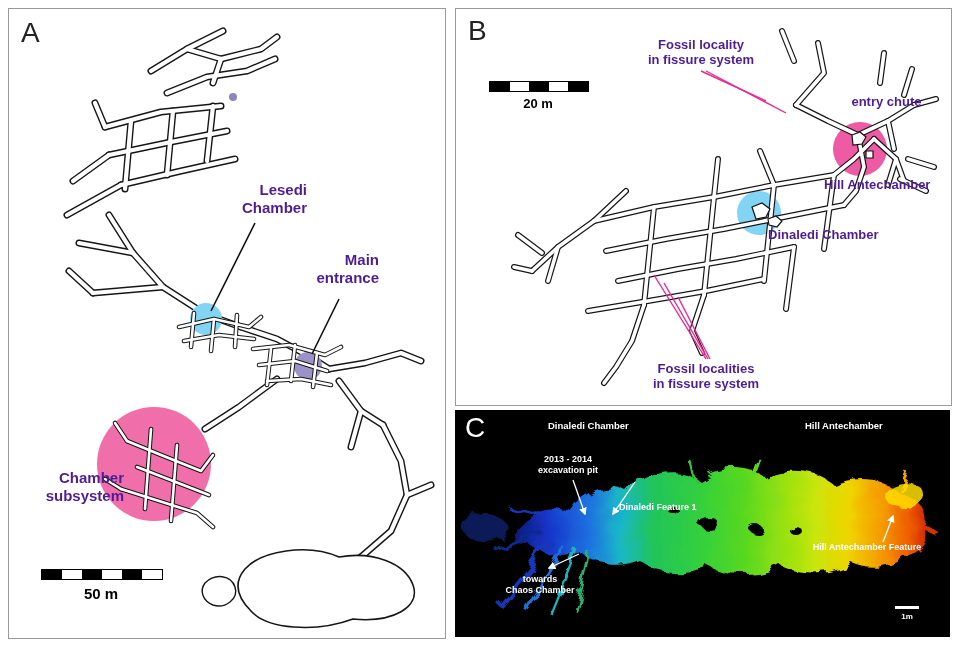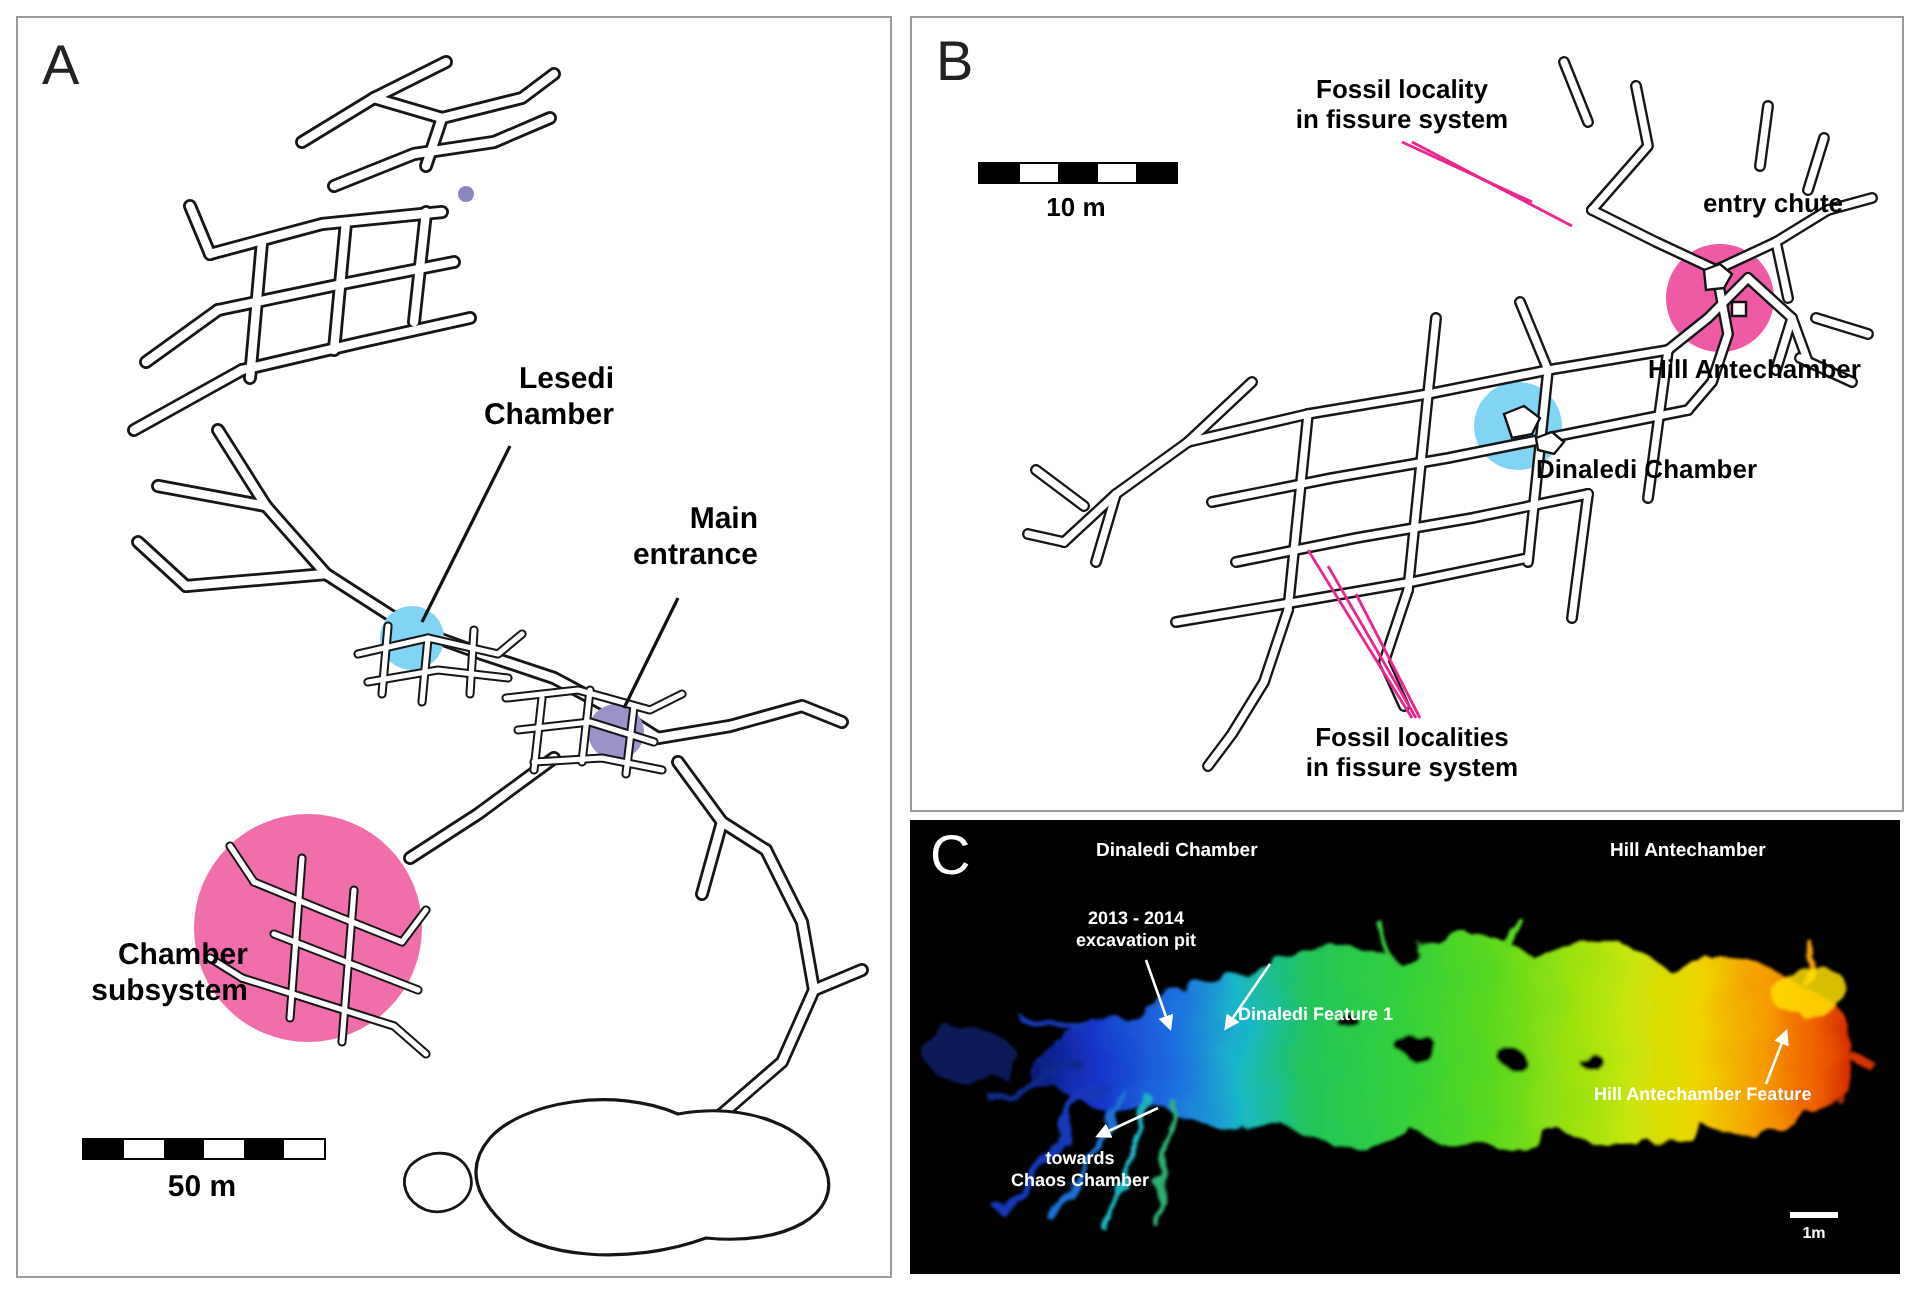--- a/index.html
+++ b/index.html
@@ -1,21 +1,21 @@
 <!DOCTYPE html>
 <html><head>
 <meta charset="utf-8">
 <style>
   html,body{margin:0;padding:0;background:#fff;}
   #figure{position:relative;width:960px;height:645px;background:#fff;
           font-family:"Liberation Sans",sans-serif;overflow:hidden;}
   .panel{position:absolute;background:#fff;}
   .bordered{border:1px solid #9a9a9a;}
   .panel-letter{position:absolute;font-size:28px;font-weight:400;color:#222;z-index:5;}
-  .lbl{position:absolute;white-space:pre-line;line-height:1.18;color:#000000;z-index:5;}
+  .lbl{position:absolute;white-space:pre-line;line-height:1.18;color:#4c1d95;z-index:5;}
   .lblA{font-weight:bold;font-size:15px;text-align:right;}
   .lblB{font-weight:bold;font-size:13px;text-align:center;}
   .lblC{font-weight:bold;font-size:9.5px;color:#fff;text-align:center;}
   .scalebar{position:absolute;display:flex;height:9px;border:1px solid #000;background:#fff;z-index:5;box-sizing:content-box;}
   .scalebar i{flex:1;}
   .scalebar i:nth-child(odd){background:#000;}
   .scalelbl{position:absolute;font-weight:bold;text-align:center;z-index:5;}
   svg{position:absolute;left:0;top:0;}
   #panelC{background:#000;}
   .c-scale{position:absolute;width:24px;height:3px;background:#fff;z-index:5;}
@@ -183,21 +183,21 @@
     <div class="lbl lblB" style="left:170px;top:352px;width:160px;">Fossil localities
 in fissure system</div>
 
     <div class="scalebar" style="left:33px;top:72px;width:98px;">
       <i></i>
         <i></i>
         <i></i>
         <i></i>
         <i></i>
     </div>
-    <div class="scalelbl" style="left:33px;top:87px;width:98px;font-size:13px;">10 m</div>
+    <div class="scalelbl" style="left:33px;top:87px;width:98px;font-size:13px;">20 m</div>
   </div>
 
   <div id="panelC" class="panel" style="left:455px;top:410px;width:495px;height:227px;">
     <svg width="495" height="227" viewBox="0 0 495 227">
       <defs>
         <linearGradient id="scanGrad" x1="0" y1="0" x2="1" y2="0">
           <stop offset="0" stop-color="#0a1a6e"></stop>
           <stop offset="0.08" stop-color="#1533c8"></stop>
           <stop offset="0.18" stop-color="#1e6fe0"></stop>
           <stop offset="0.26" stop-color="#19b7c9"></stop>
@@ -248,20 +248,20 @@
         <path d="M124 144 L94 158" marker-end="url(#arrW)"></path>
       </g>
     </svg>
 
     <div class="panel-letter" style="left:10px;top:2px;color:#fff;">C</div>
     <div class="lbl lblC" style="left:93px;top:10px;width:110px;text-align:left;">Dinaledi Chamber</div>
     <div class="lbl lblC" style="left:350px;top:10px;width:110px;text-align:left;">Hill Antechamber</div>
     <div class="lbl lblC" style="left:68px;top:44px;width:90px;font-size:9px;">2013 - 2014
 excavation pit</div>
     <div class="lbl lblC" style="left:164px;top:56px;width:110px;font-size:9px;text-align:left;margin-top:36px;">Dinaledi Feature 1</div>
-    <div class="lbl lblC" style="left:342px;top:132px;width:140px;font-size:9px;text-align:left;">Hill Antechamber Feature</div>
+    <div class="lbl lblC" style="left:342px;top:132px;width:140px;font-size:9px;text-align:center;">Hill Antechamber Feature</div>
     <div class="lbl lblC" style="left:35px;top:164px;width:100px;font-size:9px;">towards
 Chaos Chamber</div>
     <div class="c-scale" style="left:440px;top:196px;"></div>
     <div class="lbl lblC" style="left:438px;top:202px;width:28px;font-size:8px;">1m</div>
   </div>
 
 </div>
 
 </body></html>

